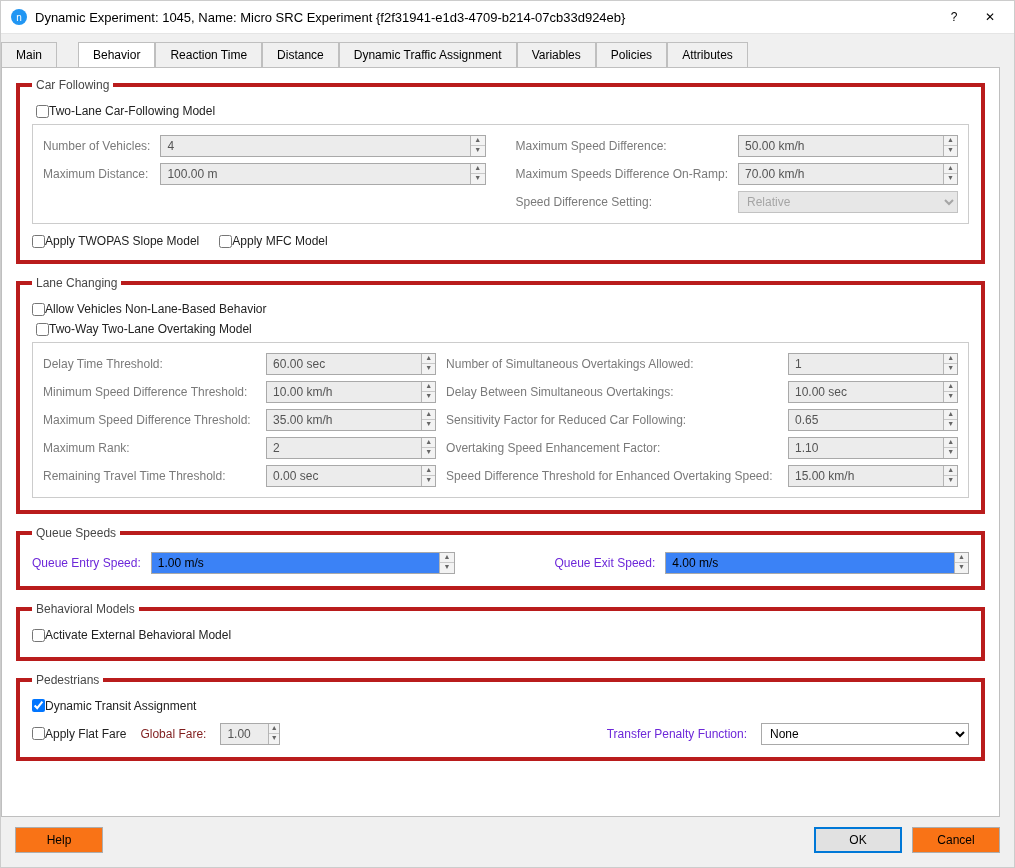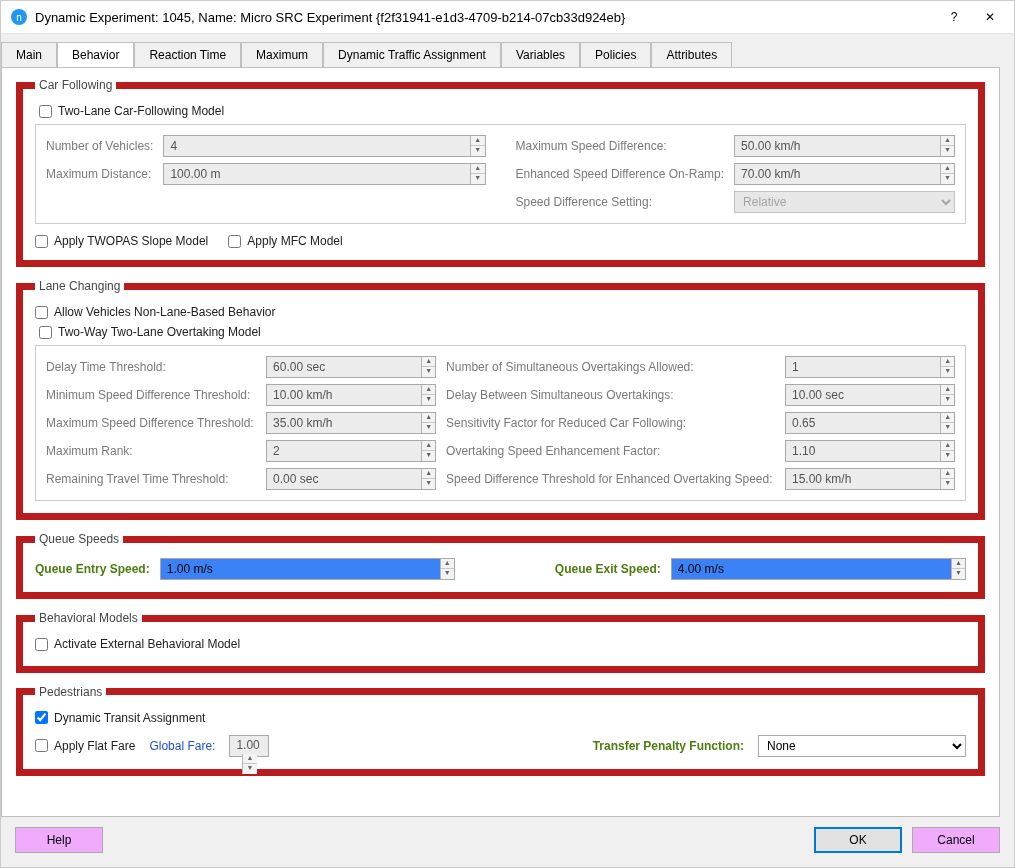--- a/index.html
+++ b/index.html
@@ -57,43 +57,44 @@
   padding: 5px 14px;
   font-size: 12px;
   border: 1px solid #bfbfbf;
   background: #f0f0f0;
   cursor: pointer;
   border-bottom: 1px solid #bfbfbf;
 }
 .tab.active {
   background: #fff;
   border-bottom: 1px solid #fff;
+  margin-left: 21px;
 }
 .tabcontent {
   background: #fff;
   border: 1px solid #bfbfbf;
   flex: 1;
   padding: 10px 14px;
   overflow: auto;
 }
 fieldset {
-  border: 7px solid #b91c1c;
+  border: 4px solid #b91c1c;
   margin-bottom: 12px;
   padding: 12px 12px 12px 12px;
   position: relative;
 }
 fieldset > legend {
   font-size: 12px;
   padding: 0 4px;
   color: #474747;
 }
 .row { display: flex; align-items: center; gap: 6px; margin-bottom: 6px; }
 .row:last-child { margin-bottom: 0; }
 .lbl { color: #7a7a7a; white-space: nowrap; }
-.lbl.dark { color: #4d7c0f; font-weight: bold; }
+.lbl.dark { color: #6d28d9; }
 .spin {
   display: flex; align-items: center; background: #ececec; border: 1px solid #a9a9a9;
   height: 22px;
 }
 .spin.disabled { background: #ececec; color: #888; }
 .spin.light { background: #3b82f6; color: #000; }
 .spin input {
   border: none; background: transparent; font-size: 12px; padding: 2px 6px; width: 100%;
   outline: none;
 }
@@ -103,58 +104,58 @@
 .spin .btns .up, .spin .btns .down {
   height: 10px; font-size: 7px; line-height: 7px; text-align: center; color: #666;
   cursor: pointer; background: #f3f3f3;
 }
 .spin .btns .up { border-bottom: 1px solid #c8c8c8; }
 select.combo {
   height: 22px; border: 1px solid #a9a9a9; background: #ddd; font-size: 12px; padding: 1px 4px;
   width: 100%;
 }
 select.combo.light { background: #fff; }
-.chk { display: inline-flex; align-items: center; gap: 6px; cursor: pointer; }
+.chk { display: inline-flex; align-items: center; cursor: pointer; }
 .chk input { width: 13px; height: 13px; }
 .chk .txt { color: #222; }
 .cols { display: flex; gap: 30px; }
 .col { flex: 1; }
 .grid2 { display: grid; grid-template-columns: auto 1fr; column-gap: 10px; row-gap: 6px; align-items: center; }
 .grid4 { display: grid; grid-template-columns: auto 170px auto 170px; column-gap: 10px; row-gap: 6px; align-items: center; }
 .grid-queue { display: grid; grid-template-columns: auto 1fr 80px auto 1fr; column-gap: 10px; align-items: center; }
 .innerbox { border: 1px solid #ccc; padding: 10px 10px 10px 10px; margin-top: 6px; }
 .footer {
   display: flex; padding: 10px 14px 14px 14px; gap: 10px; background: #f0f0f0;
 }
 .footer .spacer { flex: 1; }
 .btn {
-  min-width: 88px; height: 26px; border: 1px solid #adadad; background: #f0abfc;
+  min-width: 88px; height: 26px; border: 1px solid #adadad; background: #f97316;
   font-size: 12px; cursor: pointer;
 }
 .btn.primary { border: 2px solid #0078d7; background: #e1e1e1; }
 .indent { margin-left: 4px; }
-.sub-lbl { color: #1d4ed8; }
+.sub-lbl { color: #7f1d1d; }
 </style>
 </head>
 <body>
 
 <div class="dialog">
   <div class="titlebar">
     <div class="app-icon">n</div>
     <div class="title">Dynamic Experiment: 1045, Name: Micro SRC Experiment  {f2f31941-e1d3-4709-b214-07cb33d924eb}</div>
     <div class="win-btn">?</div>
     <div class="win-btn">✕</div>
   </div>
 
   <div class="mainarea">
     <div class="tabs">
       <div class="tab">Main</div>
       <div class="tab active">Behavior</div>
       <div class="tab">Reaction Time</div>
-      <div class="tab">Maximum</div>
+      <div class="tab">Distance</div>
       <div class="tab">Dynamic Traffic Assignment</div>
       <div class="tab">Variables</div>
       <div class="tab">Policies</div>
       <div class="tab">Attributes</div>
     </div>
 
     <div class="tabcontent">
 
       <fieldset>
         <legend>Car Following</legend>
@@ -189,21 +190,21 @@
             <div class="col">
               <div class="grid2">
                 <span class="lbl">Maximum Speed Difference:</span>
                 <div class="spin disabled">
                   <input disabled="" value="50.00 km/h" style="">
                   <div class="btns">
                       <div class="up">▲</div>
                       <div class="down">▼</div>
                     </div>
                 </div>
-                <span class="lbl">Enhanced Speed Difference On-Ramp:</span>
+                <span class="lbl">Maximum Speeds Difference On-Ramp:</span>
                 <div class="spin disabled">
                   <input disabled="" value="70.00 km/h" style="">
                   <div class="btns">
                       <div class="up">▲</div>
                       <div class="down">▼</div>
                     </div>
                 </div>
                 <span class="lbl">Speed Difference Setting:</span>
                 <select class="combo" disabled="">
                   <option>Relative</option>
@@ -367,21 +368,21 @@
             <span class="txt">Dynamic Transit Assignment</span>
           </label>
         </div>
         <div class="innerbox" style="border:none; padding:4px 0 0 0;">
           <div class="row" style="gap:14px;">
             <label class="chk">
               <input type="checkbox" style="">
               <span class="txt">Apply Flat Fare</span>
             </label>
             <span class="sub-lbl">Global Fare:</span>
-            <div class="spin disabled" style="width:40px;flex-direction:column;">
+            <div class="spin disabled" style="width:60px;">
                 <input disabled="" value="1.00" style="">
                 <div class="btns">
                   <div class="up">▲</div>
                   <div class="down">▼</div>
                 </div>
               </div>
             <div style="flex:1"></div>
             <span class="lbl dark">Transfer Penalty Function:</span>
             <select class="combo light" style="width:208px;">
               <option>None</option>

